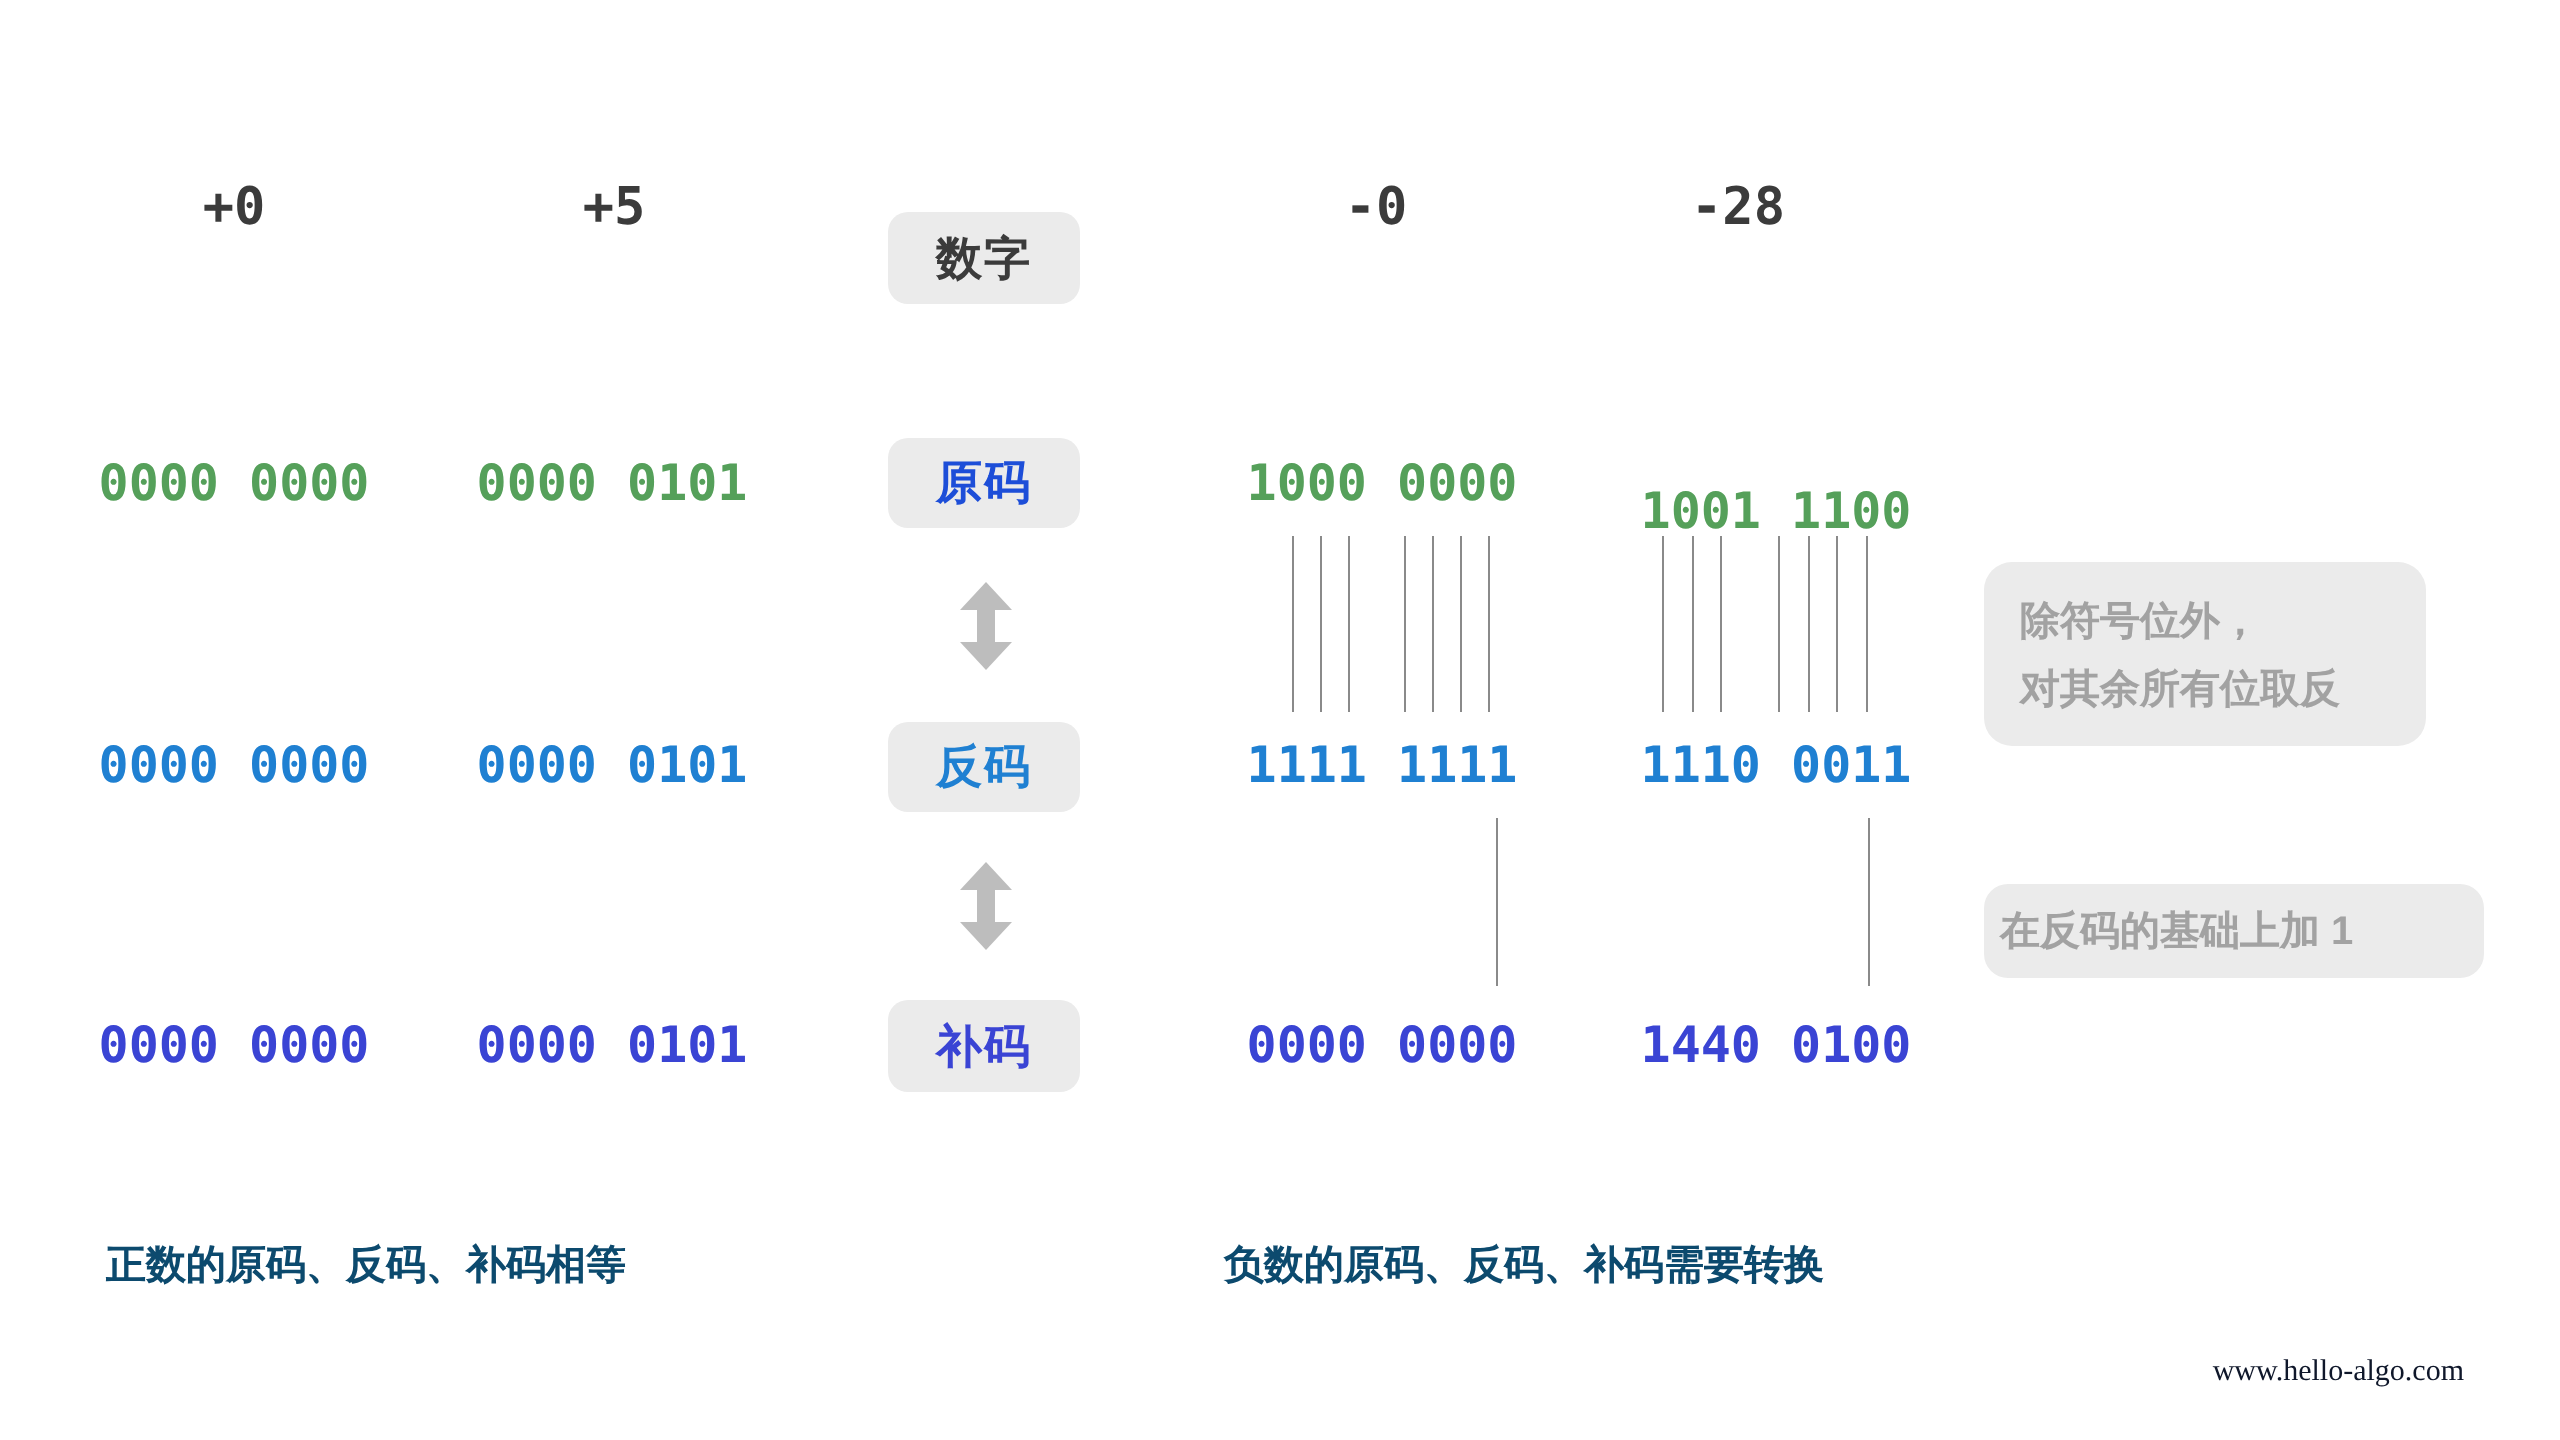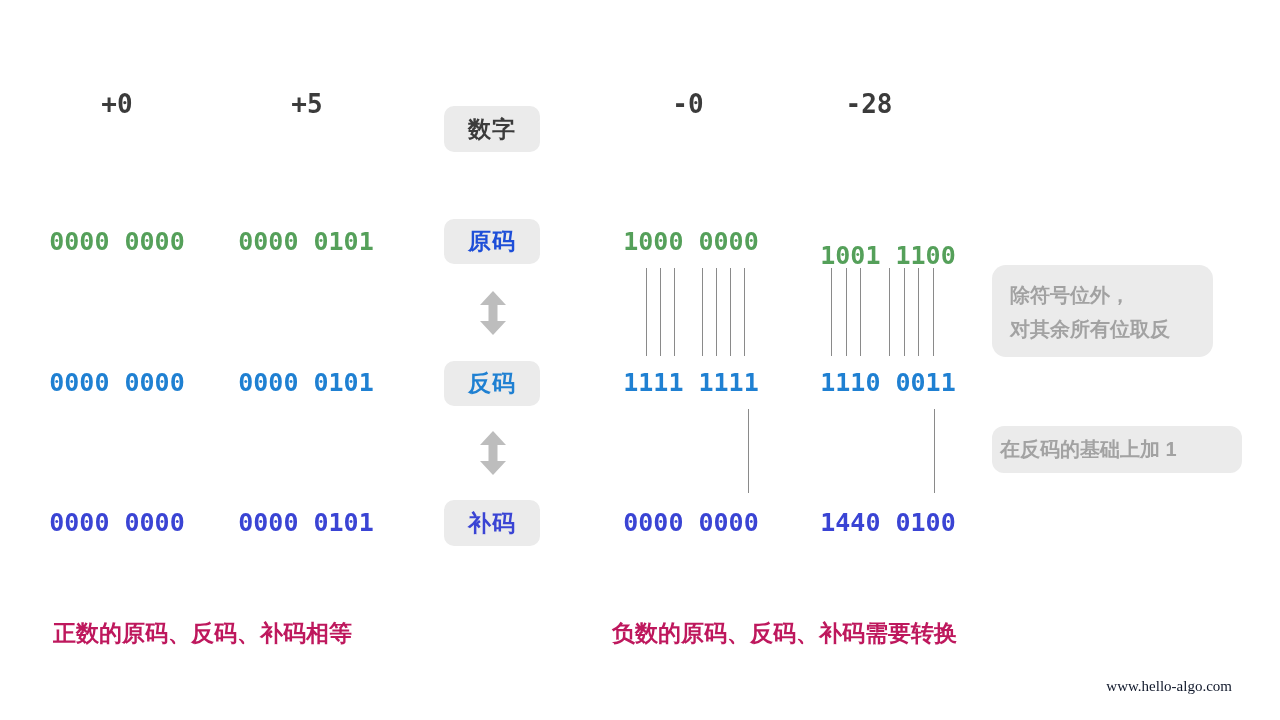--- a/index.html
+++ b/index.html
@@ -68,40 +68,41 @@
   
   .updown-arrow { left: 480px; width: 26px; height: 44px; }
 
   
   .note {
     background: #ebebeb;
     border-radius: 14px;
     color: #a2a2a2;
     font-weight: bold;
     font-size: 20px;
+    margin-top: 16px;
   }
   .note-1 {
     left: 992px; top: 265px; width: 221px; height: 92px;
     padding: 13px 0 0 18px;
     line-height: 34px;
     box-sizing: border-box;
   }
   .note-2 {
     left: 992px; top: 426px; width: 250px; height: 47px;
     display: flex; align-items: center;
     padding-left: 8px;
     box-sizing: border-box;
     border-radius: 12px;
   }
 
   
   .caption {
     font-weight: bold;
-    font-size: 23px;
-    color: #be185d;
+    font-size: 20px;
+    color: #0c4a6e;
     top: 620px;
     line-height: 26px;
     white-space: nowrap;
   }
 
   .watermark {
     font-family: Liberation Serif, serif;
     font-size: 15px;
     color: #0f172a;
     right: 48px;

